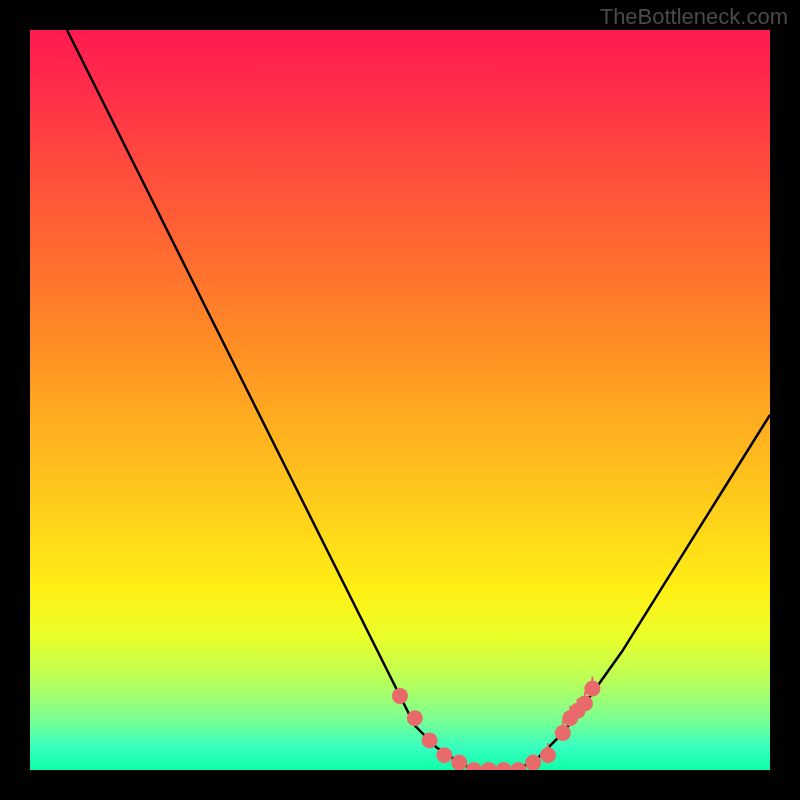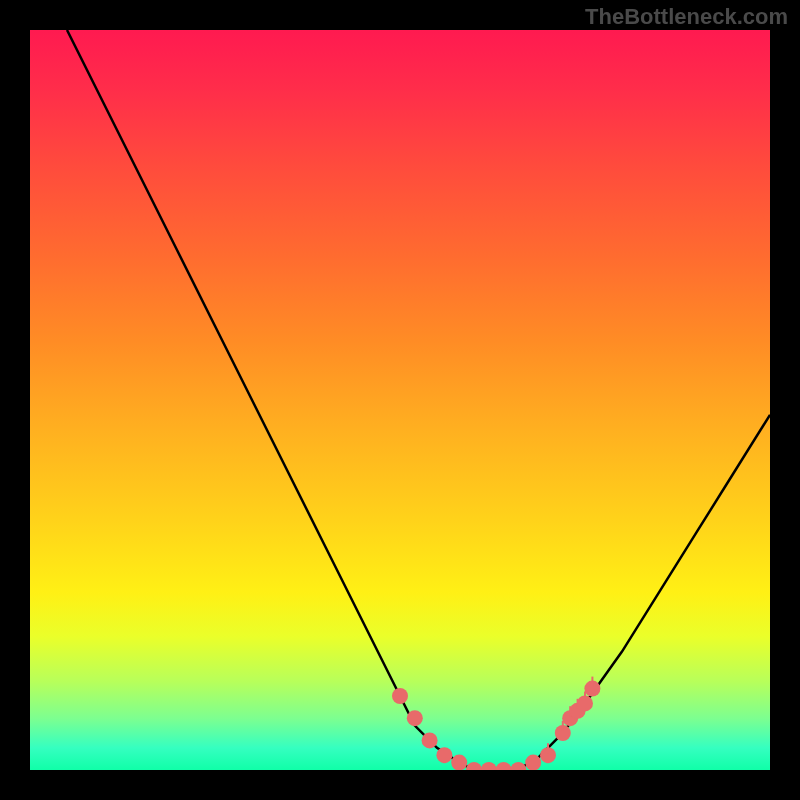--- a/index.html
+++ b/index.html
@@ -10,21 +10,21 @@
     position: relative;
     overflow: hidden;
     font-family: Arial, sans-serif;
   }
   .watermark {
     position: absolute;
     top: 4px;
     right: 12px;
     color: #4a4a4a;
     font-size: 22px;
-    font-weight: bold;
+    font-weight: normal;
     z-index: 10;
   }
   .plot-area {
     position: absolute;
     left: 30px;
     top: 30px;
     width: 740px;
     height: 740px;
     background: linear-gradient(to bottom,
       #ff1a50 0%,

